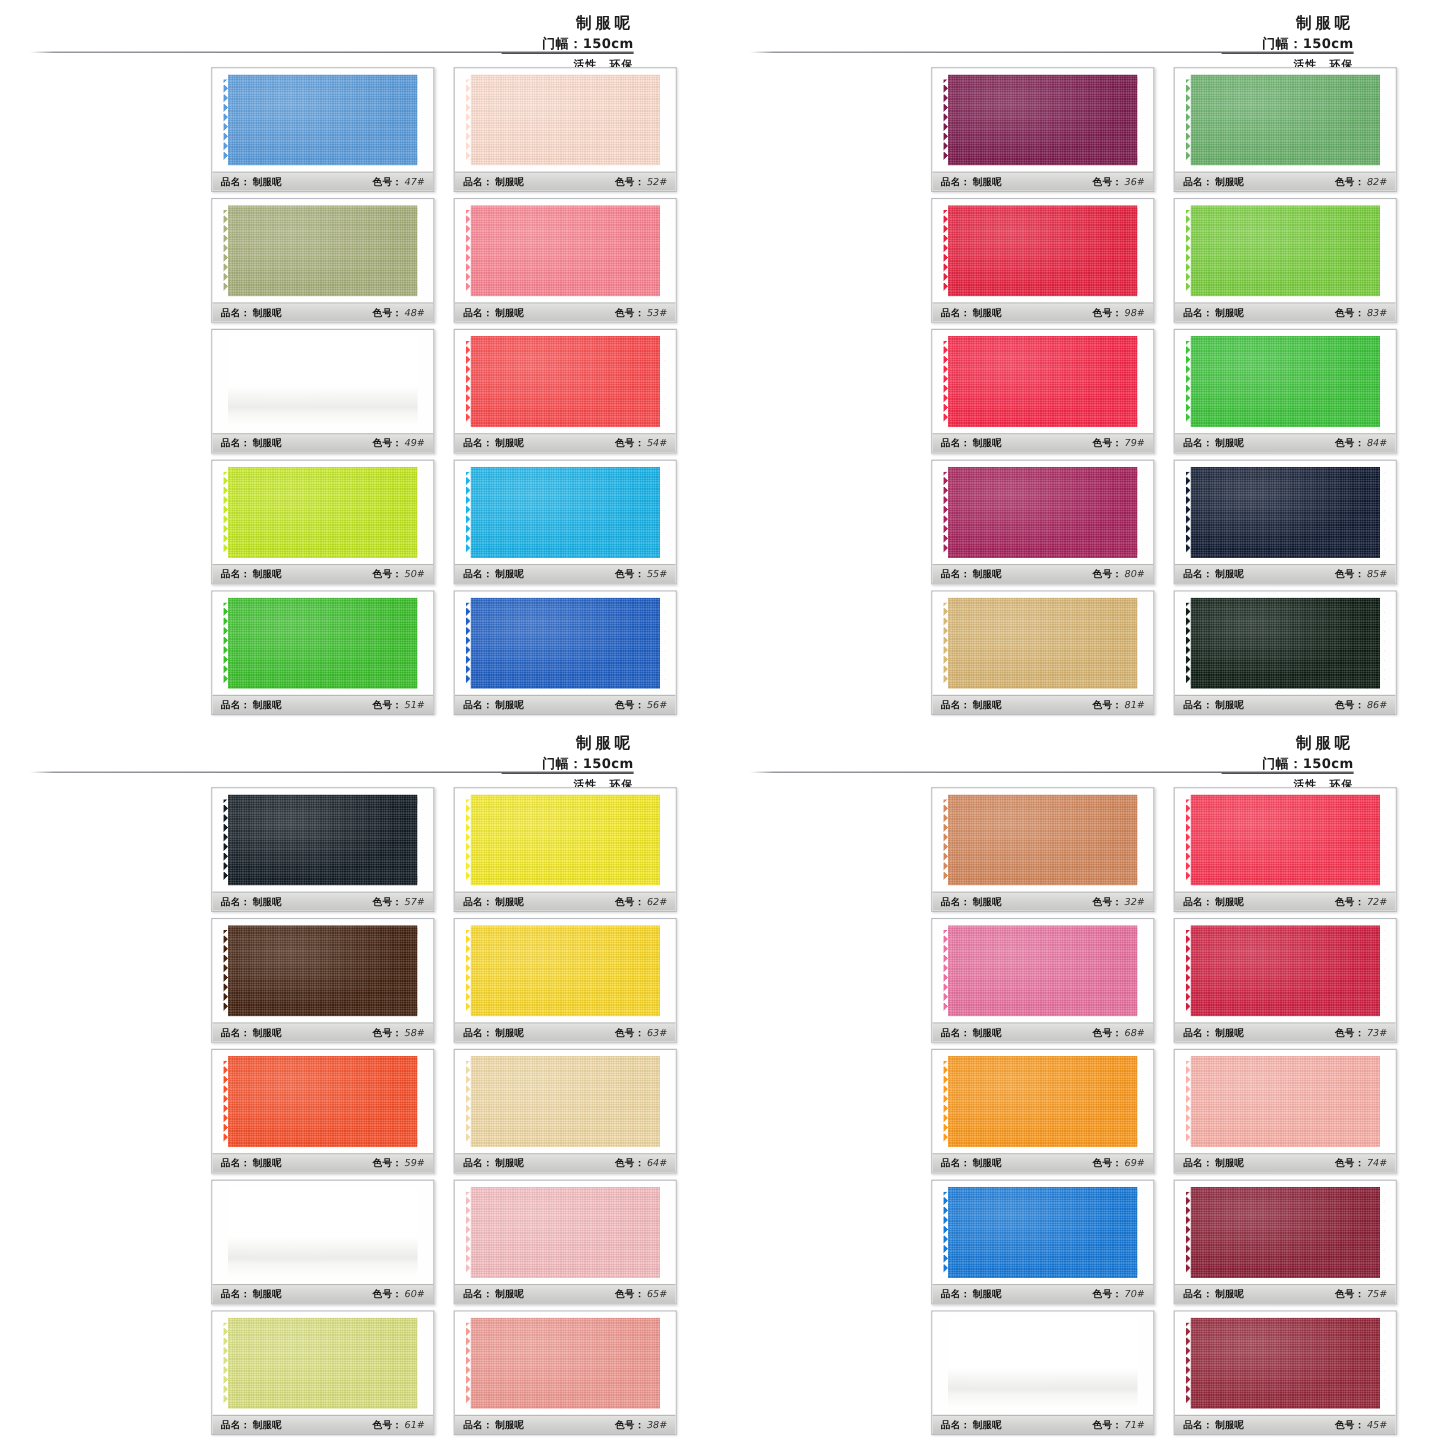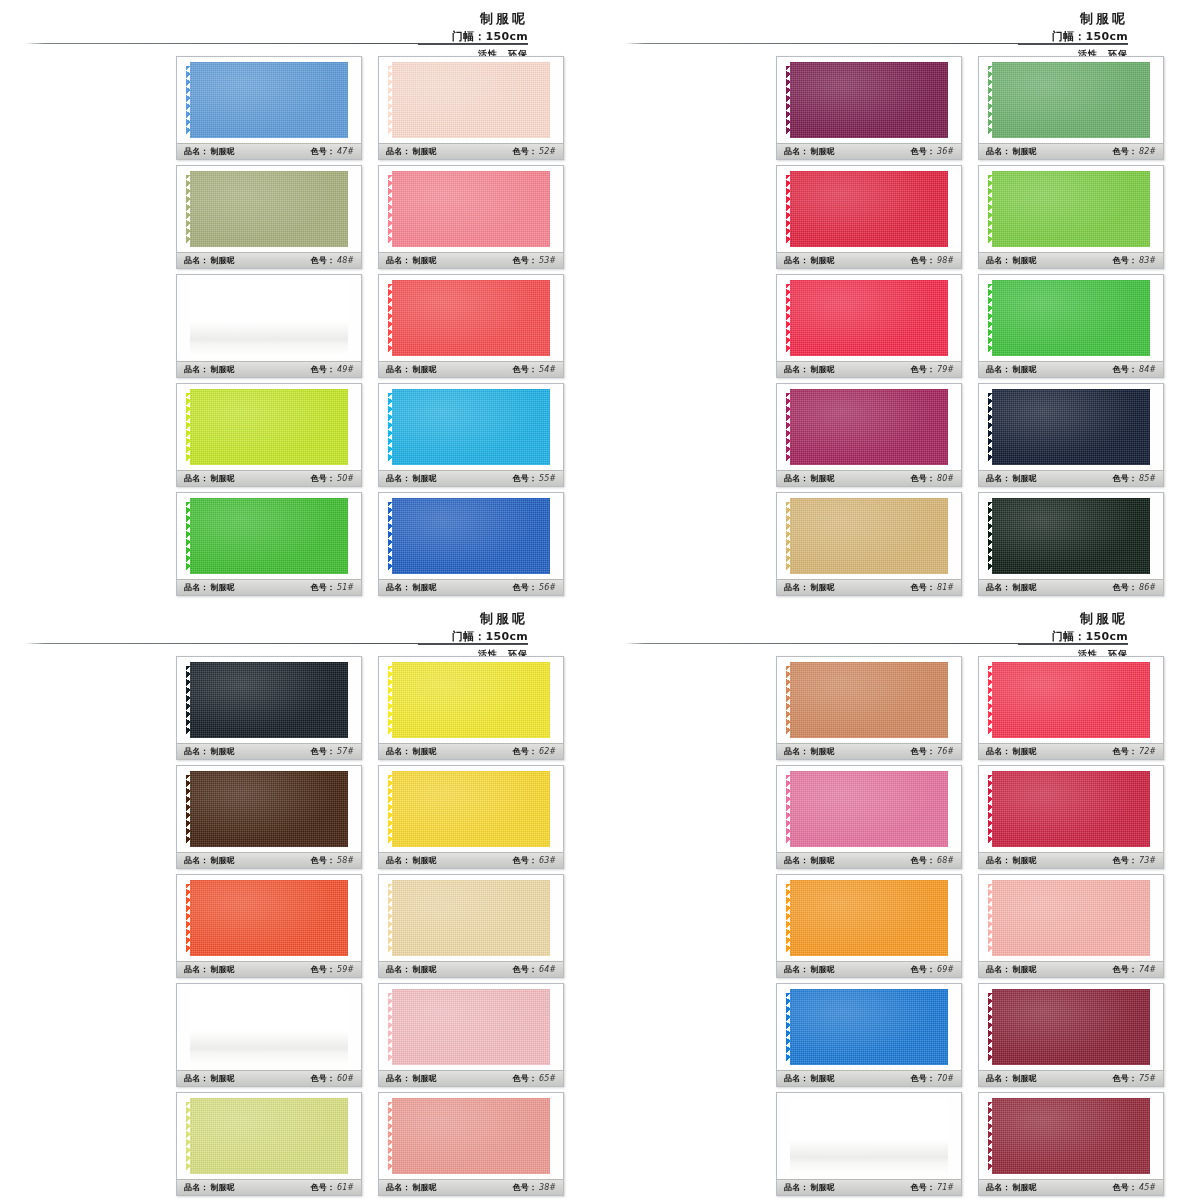--- a/index.html
+++ b/index.html
@@ -864,21 +864,21 @@
               <div class="chip-sheen"></div>
             </div>
           </div>
           <div class="swatch-label">
             <div class="lbl-name">
               <span class="lbl-key">品名：</span>
               <span class="lbl-val">制服呢</span>
             </div>
             <div class="lbl-code">
               <span class="lbl-key">色号：</span>
-              <span class="lbl-val">76#</span>
+              <span class="lbl-val">32#</span>
             </div>
           </div>
         </div>
         <div class="swatch-card">
           <div class="swatch-inner">
             <div class="chip" style="--chipcolor: #f93551;">
               <div class="chip-body"></div>
               <div class="chip-edge-l"></div>
               <div class="chip-edge-r"></div>
               <div class="chip-sheen"></div>

